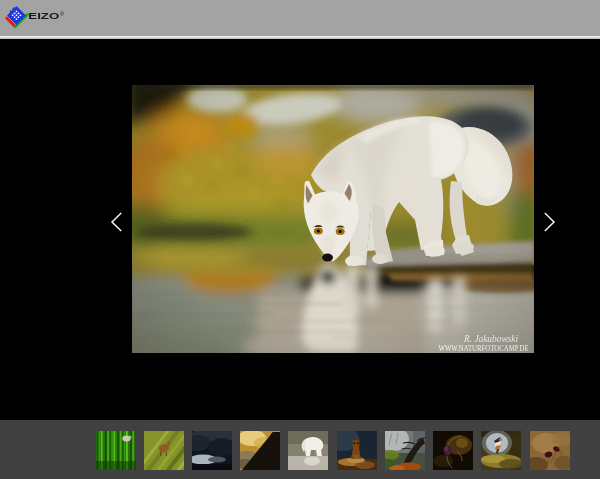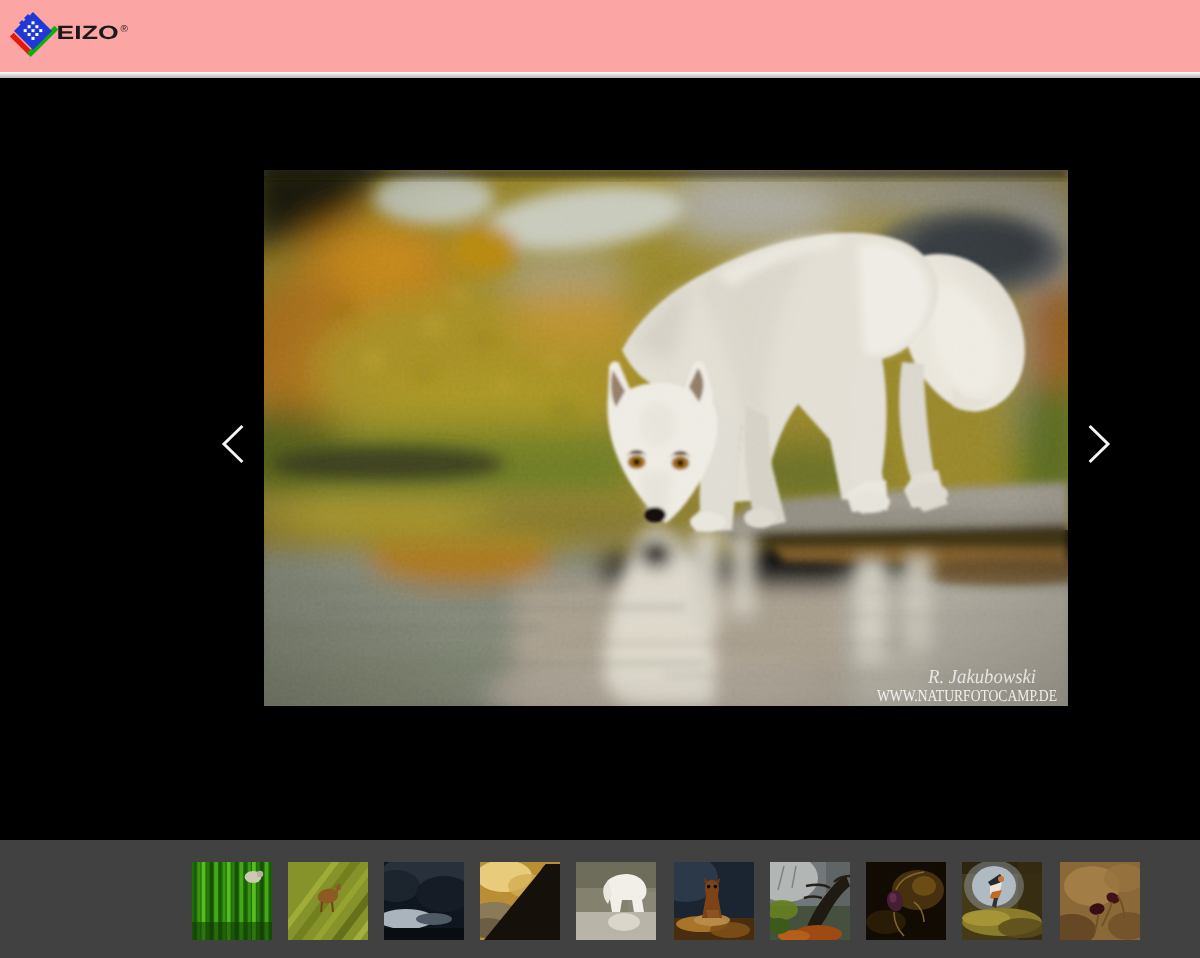--- a/index.html
+++ b/index.html
@@ -1,18 +1,18 @@
 <!DOCTYPE html>
 <html><head>
 <meta charset="utf-8">
 <style>
   html,body{margin:0;padding:0;}
   body{position:relative;width:600px;height:479px;background:#000;overflow:hidden;
        font-family:"Liberation Sans",sans-serif;}
-  #header{position:absolute;top:0;left:0;width:600px;height:39px;background:#fca5a5;}
+  #header{position:absolute;top:0;left:0;width:600px;height:39px;background:#a3a3a3;}
   #header:after{content:"";position:absolute;left:0;bottom:0;width:100%;height:3px;
        background:linear-gradient(#fff,#b5b5b5);}
   #logo{position:absolute;left:0px;top:0px;}
   #stage{position:absolute;top:39px;left:0;width:600px;height:381px;background:#000;}
   #photo{position:absolute;left:132px;top:46px;}
   .nav{position:absolute;width:24px;height:30px;}
   #thumbbar{position:absolute;top:420px;left:0;width:600px;height:59px;background:#414141;}
   .th{position:absolute;top:11px;width:40px;height:39px;overflow:hidden;}
 </style>
 </head>

